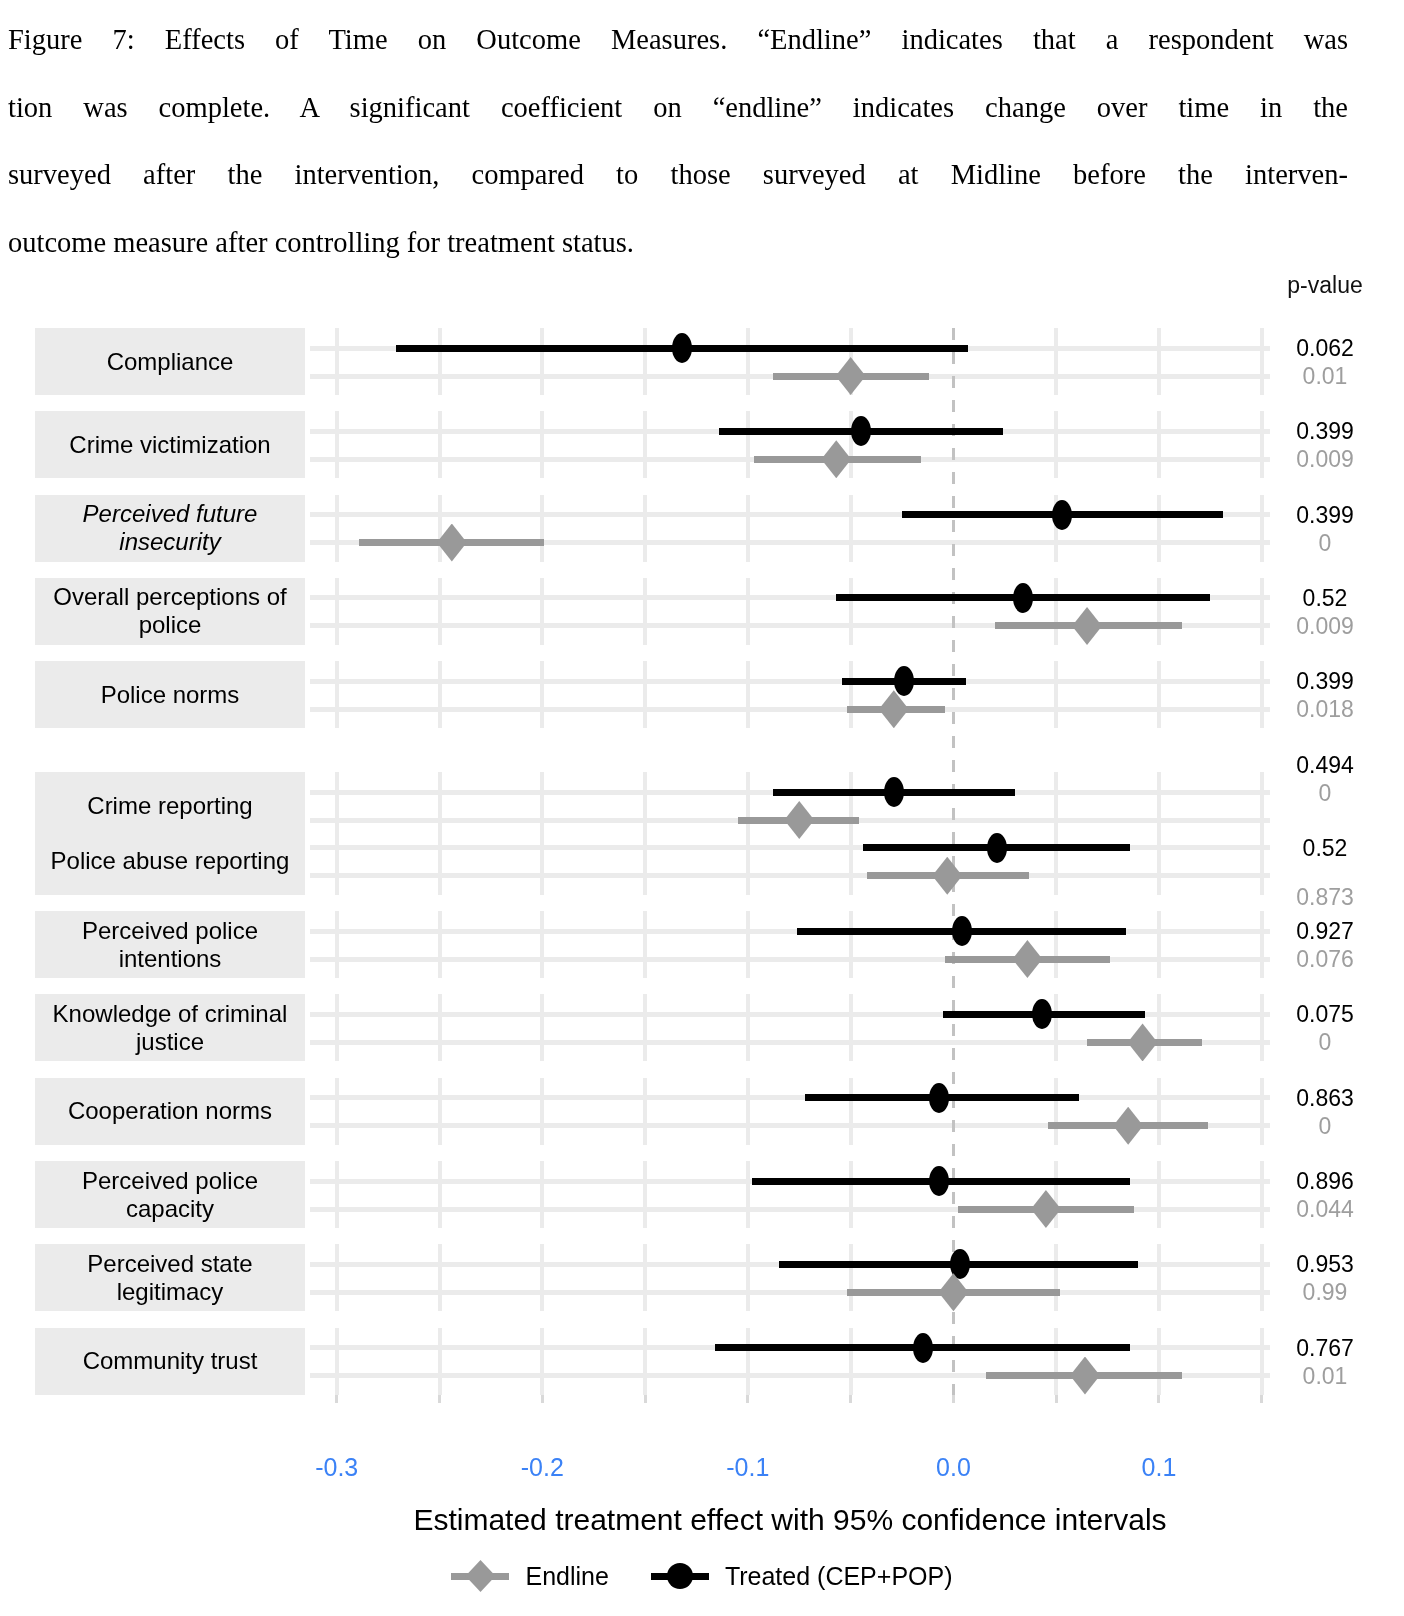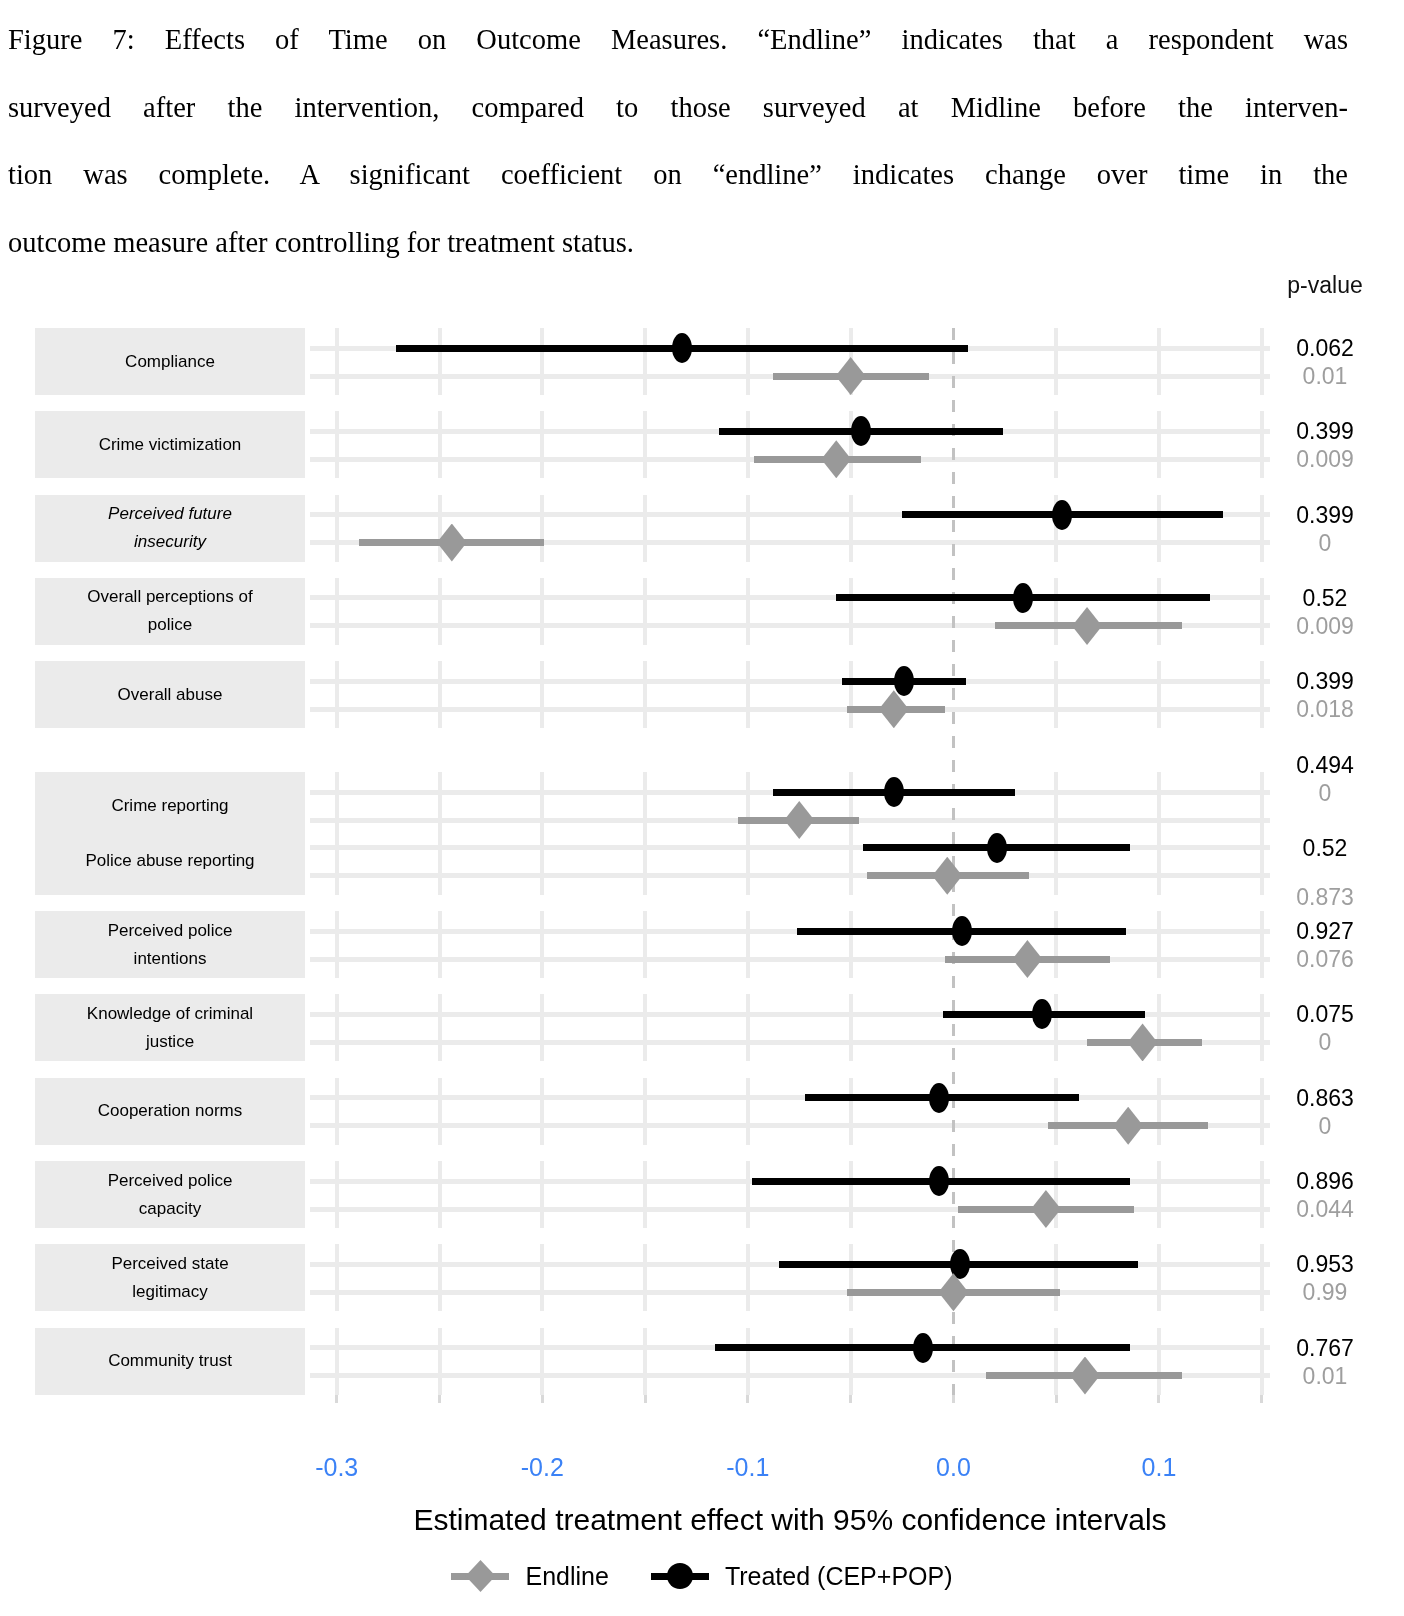--- a/index.html
+++ b/index.html
@@ -16,21 +16,21 @@
   #chart{position:absolute;left:0;top:0;width:1404px;height:1616px;}
   #pvalue-header{
     position:absolute;left:1255px;top:271px;width:140px;text-align:center;
     font-size:23px;color:#111;line-height:28px;
   }
   .facet{position:absolute;left:0;width:1404px;height:67px;}
   .strip{
     position:absolute;left:35px;top:0;width:270px;height:67px;background:#ebebeb;
     display:flex;flex-direction:column;align-items:center;justify-content:center;
   }
-  .strip span{font-size:17px;line-height:28px;color:#000;text-align:right;}
+  .strip span{font-size:24px;line-height:28px;color:#000;text-align:right;}
   .panel{position:absolute;left:310px;top:0;width:960px;height:67px;}
   .vgrid{position:absolute;top:0;height:67px;width:4px;background:#ebebeb;}
   .hgrid{position:absolute;height:5px;background:#ebebeb;left:0;width:960px;}
   .ci{position:absolute;height:7px;z-index:2;}
   .ci.treated{background:#000;}
   .ci.endline{background:#999;}
   .pt-circle{position:absolute;width:20px;height:30px;border-radius:50%;background:#000;z-index:3;}
   .pt-diamond{
     position:absolute;width:30px;height:38px;background:#999;z-index:3;
     clip-path:polygon(50% 0,100% 50%,50% 100%,0 50%);
@@ -62,22 +62,22 @@
   .legend-key .key-circle{
     position:absolute;left:16px;top:6px;width:26px;height:26px;border-radius:50%;background:#000;
   }
   .legend-label{font-size:25px;color:#000;}
 </style>
 </head>
 <body>
 
 <div id="caption">
     <div class="cap-line">Figure 7: Effects of Time on Outcome Measures. “Endline” indicates that a respondent was</div>
+    <div class="cap-line">tion was complete. A significant coefficient on “endline” indicates change over time in the</div>
     <div class="cap-line">surveyed after the intervention, compared to those surveyed at Midline before the interven-</div>
-    <div class="cap-line">tion was complete. A significant coefficient on “endline” indicates change over time in the</div>
     <div class="cap-line last">outcome measure after controlling for treatment status.</div>
   </div>
 
 <div id="chart">
   <div id="pvalue-header">p-value</div>
   <div id="facets">
       <div class="facet" style="top: 328px;">
         <div class="strip">
           <span>Compliance</span>
         </div>
@@ -162,21 +162,21 @@
           <div class="hgrid" style="top: 17.5px;"></div>
           <div class="hgrid" style="top: 45.5px;"></div>
           <div class="ci treated" style="left: 526.253px; width: 374.133px; top: 16.5px;"></div>
           <div class="pt-circle" style="left: 703.319px; top: 5px;"></div>
           <div class="ci endline" style="left: 684.54px; width: 187.066px; top: 44.5px;"></div>
           <div class="pt-diamond" style="left: 762.045px; top: 29px;"></div>
         </div>
       </div>
       <div class="facet" style="top: 661.2px;">
         <div class="strip">
-          <span>Overall abuse</span>
+          <span>Police norms</span>
         </div>
         <div class="panel">
           <div class="vgrid" style="left: 24.7238px;"></div>
           <div class="vgrid" style="left: 127.507px;"></div>
           <div class="vgrid" style="left: 230.291px;"></div>
           <div class="vgrid" style="left: 333.075px;"></div>
           <div class="vgrid" style="left: 435.859px;"></div>
           <div class="vgrid" style="left: 538.642px;"></div>
           <div class="vgrid" style="left: 744.21px;"></div>
           <div class="vgrid" style="left: 846.994px;"></div>

